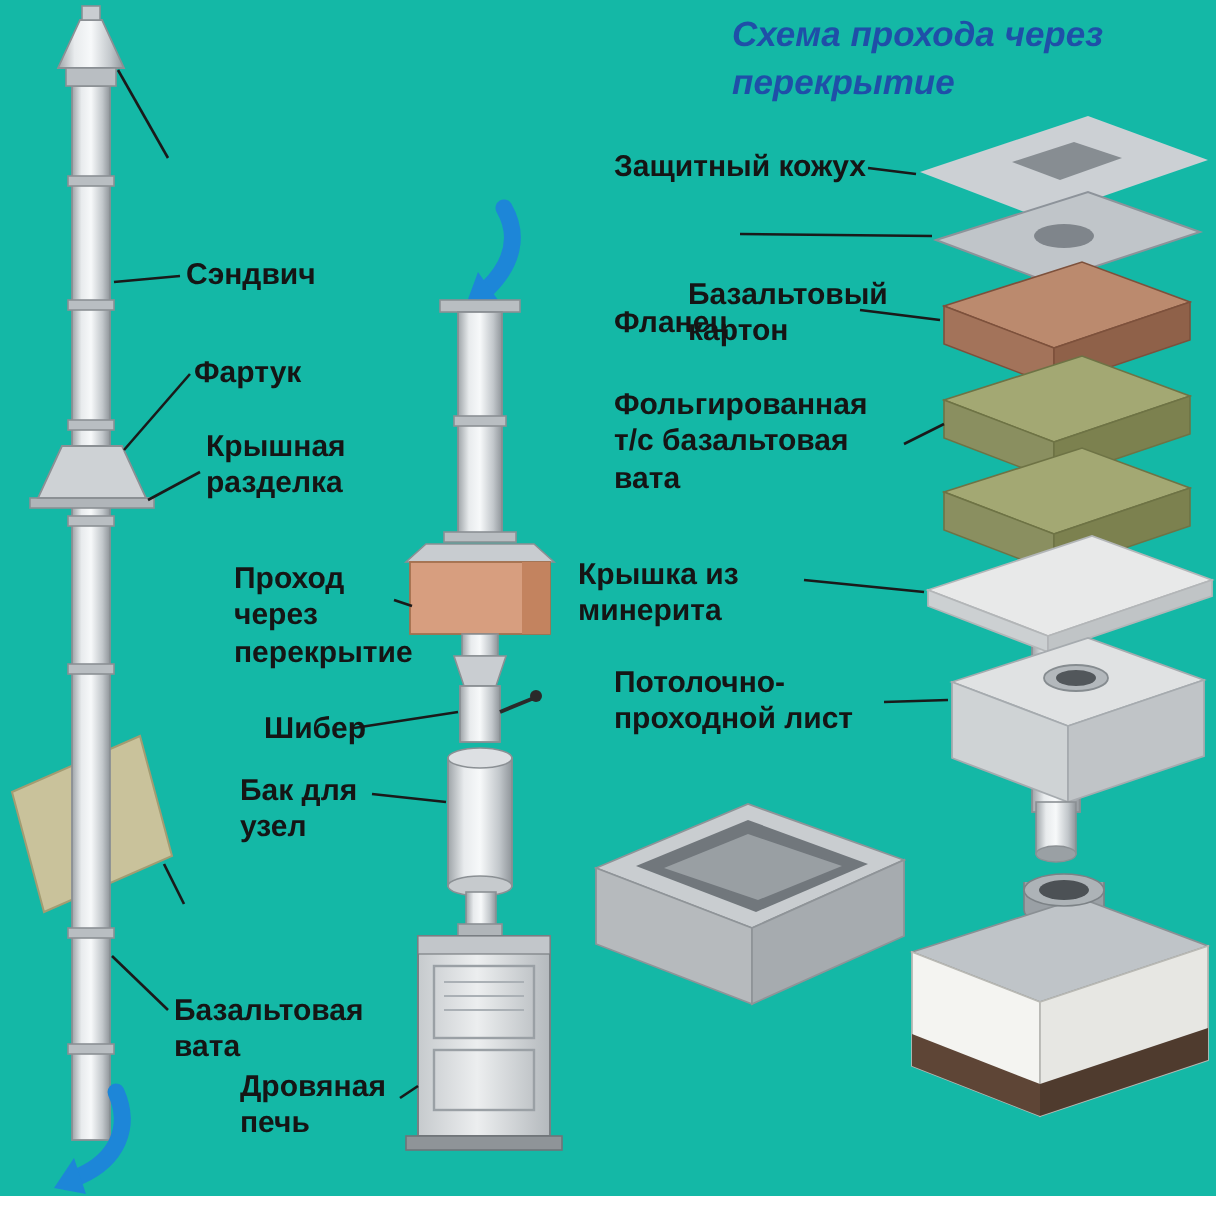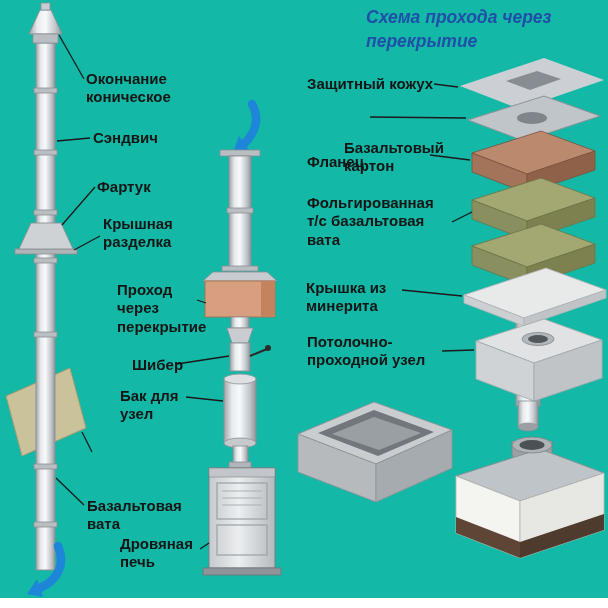--- a/index.html
+++ b/index.html
@@ -171,22 +171,20 @@
       <line class="leader" x1="430" y1="155" x2="470" y2="160"></line>
       <line class="leader" x1="452" y1="222" x2="472" y2="212"></line>
       <line class="leader" x1="402" y1="290" x2="462" y2="296"></line>
       <line class="leader" x1="442" y1="351" x2="474" y2="350"></line>
     </g>
   </svg>
 
   <div class="title" style="color: rgb(31, 79, 168);">Схема прохода через
 перекрытие</div>
 
-  <div class="lbl" style="left:86px;top:70px;">Окончание
-коническое</div>
   <div class="lbl" style="left:93px;top:129px;">Сэндвич</div>
   <div class="lbl" style="left:97px;top:178px;">Фартук</div>
   <div class="lbl" style="left:103px;top:215px;">Крышная
 разделка</div>
   <div class="lbl" style="left:87px;top:497px;">Базальтовая
 вата</div>
 
   <div class="lbl" style="left:117px;top:281px;">Проход
 через
 перекрытие</div>
@@ -196,18 +194,18 @@
   <div class="lbl" style="left:120px;top:535px;">Дровяная
 печь</div>
 
   <div class="lbl" style="left:307px;top:75px;">Защитный кожух</div>
   <div class="lbl" style="left:307px;top:109px;margin-top:44px;">Фланец</div>
   <div class="lbl" style="left:307px;top:139px;margin-left:37px;">Базальтовый
 картон</div>
   <div class="lbl" style="left:307px;top:194px;">Фольгированная
 т/с базальтовая
 вата</div>
-  <div class="lbl" style="left:306px;top:279px;">Крышка из
+  <div class="lbl" style="left:289px;top:279px;">Крышка из
 минерита</div>
   <div class="lbl" style="left:307px;top:333px;">Потолочно-
-проходной узел</div>
+проходной лист</div>
 
 </div>
 
 </body></html>

